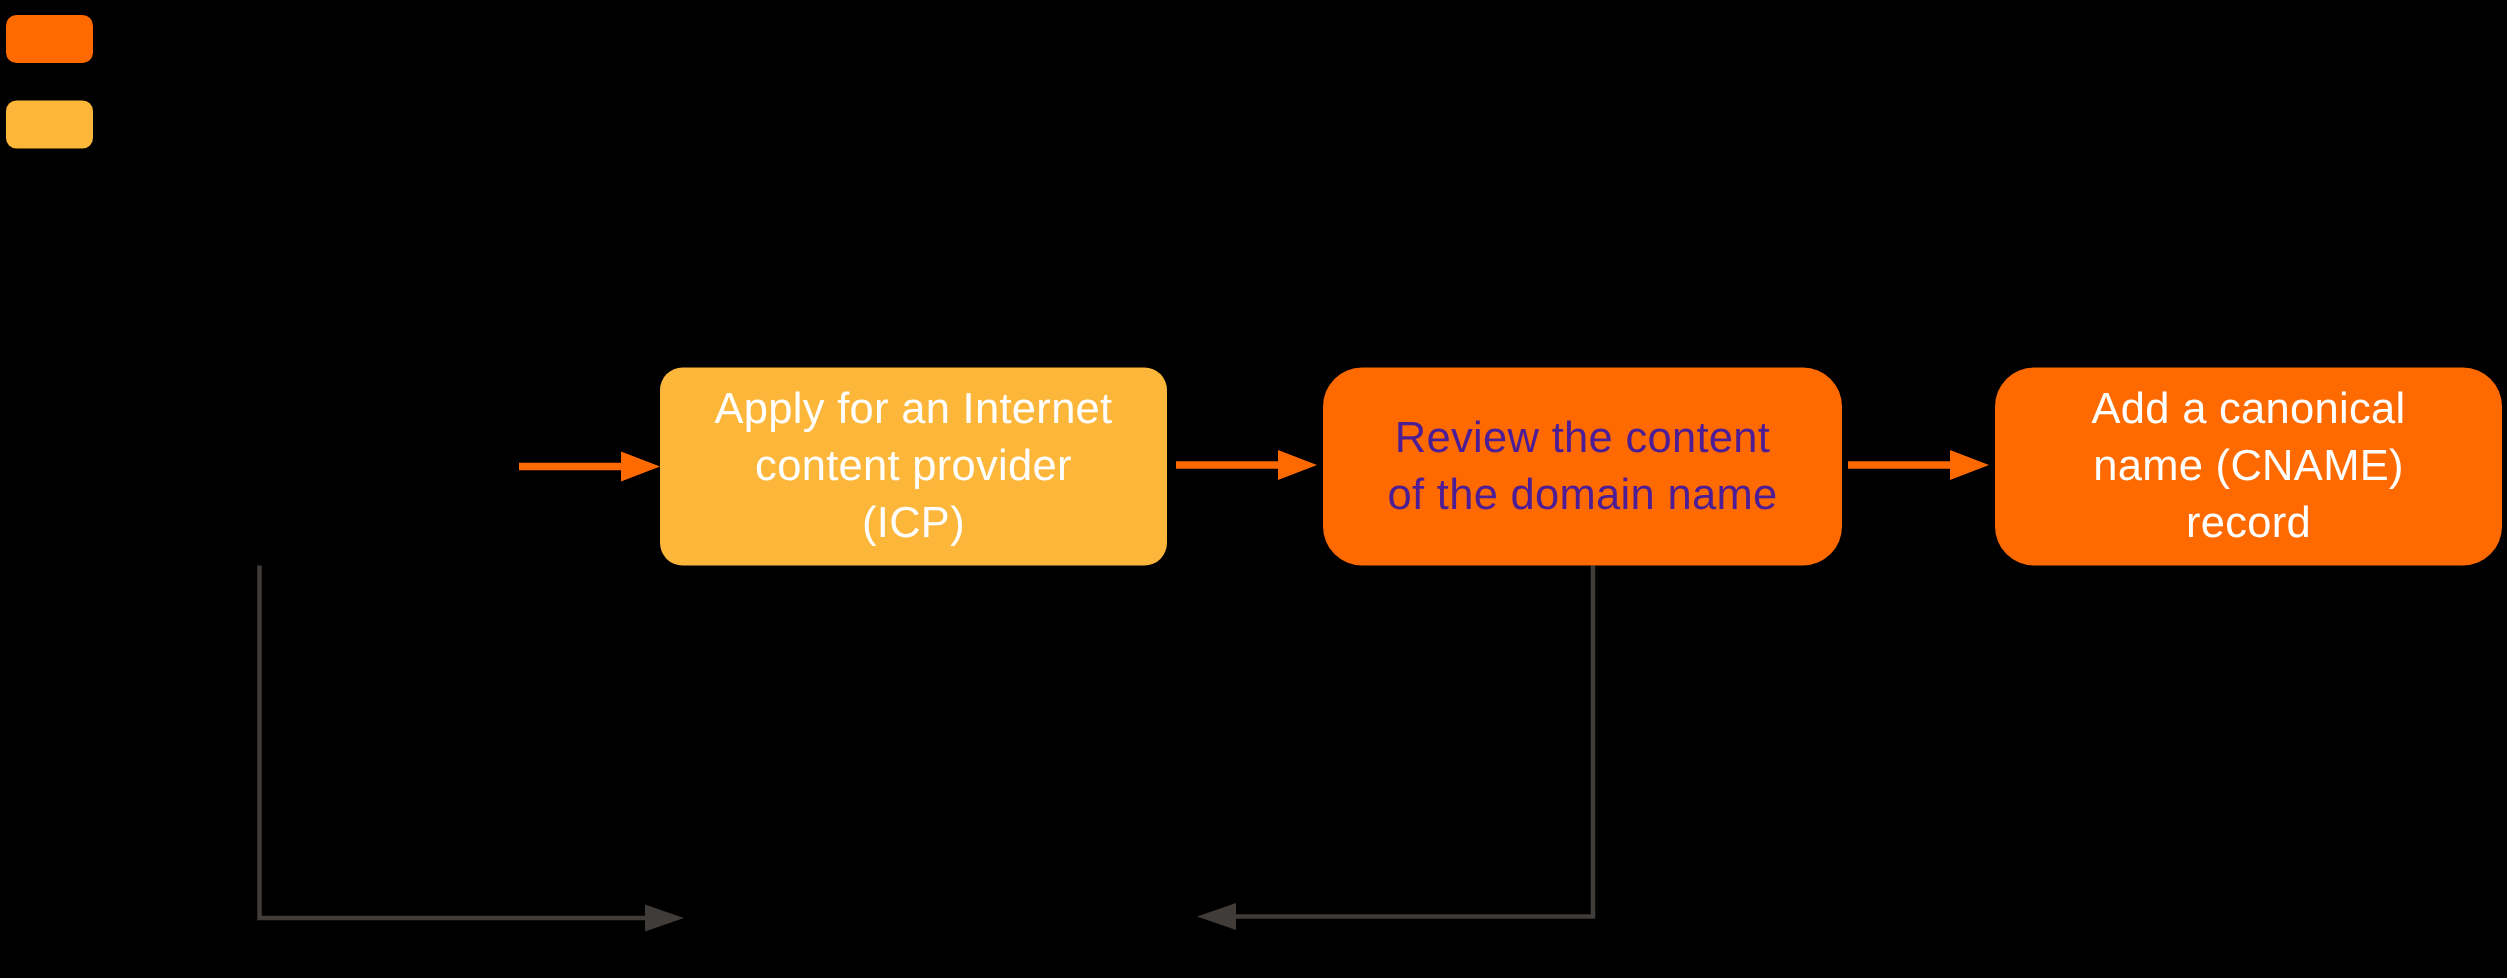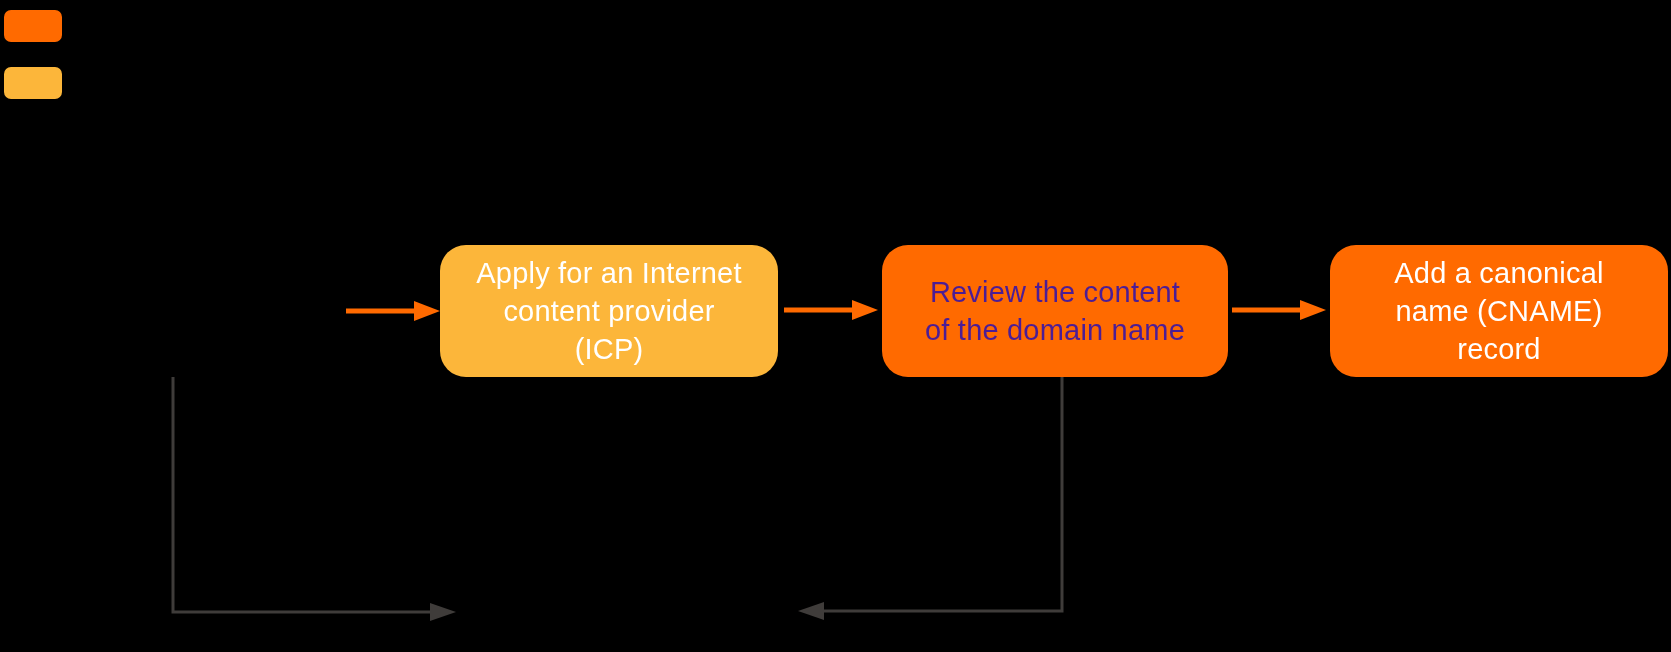--- a/index.html
+++ b/index.html
@@ -80,21 +80,21 @@
       <polyline points="173,377 173,612 434,612" fill="none" stroke-width="3" style="stroke: rgb(63, 60, 58);"></polyline>
       <polygon points="430,603 456,612 430,621" style="fill: rgb(63, 60, 58);"></polygon>
     </g>
 
     <g>
       <polyline points="1062,377 1062,611 820,611" fill="none" stroke-width="3" style="stroke: rgb(63, 60, 58);"></polyline>
       <polygon points="824,602 798,611 824,620" style="fill: rgb(63, 60, 58);"></polygon>
     </g>
   </svg>
 
-  <div id="flow-node-0" class="flow-node" style="background-color: rgb(252, 182, 58); color: rgb(255, 255, 255);">Apply for an Internet
+  <div id="flow-node-0" class="flow-node" style="background-color: rgb(252, 182, 58); color: rgb(255, 255, 255); border-radius: 15px;">Apply for an Internet
 content provider
 (ICP)</div>
 
   <div id="flow-node-1" class="flow-node" style="background-color: rgb(255, 106, 0); color: #4c1d95;">Review the content
 of the domain name</div>
 
   <div id="flow-node-2" class="flow-node" style="background-color: rgb(255, 106, 0); color: rgb(255, 255, 255);">Add a canonical
 name (CNAME)
 record</div>
 

